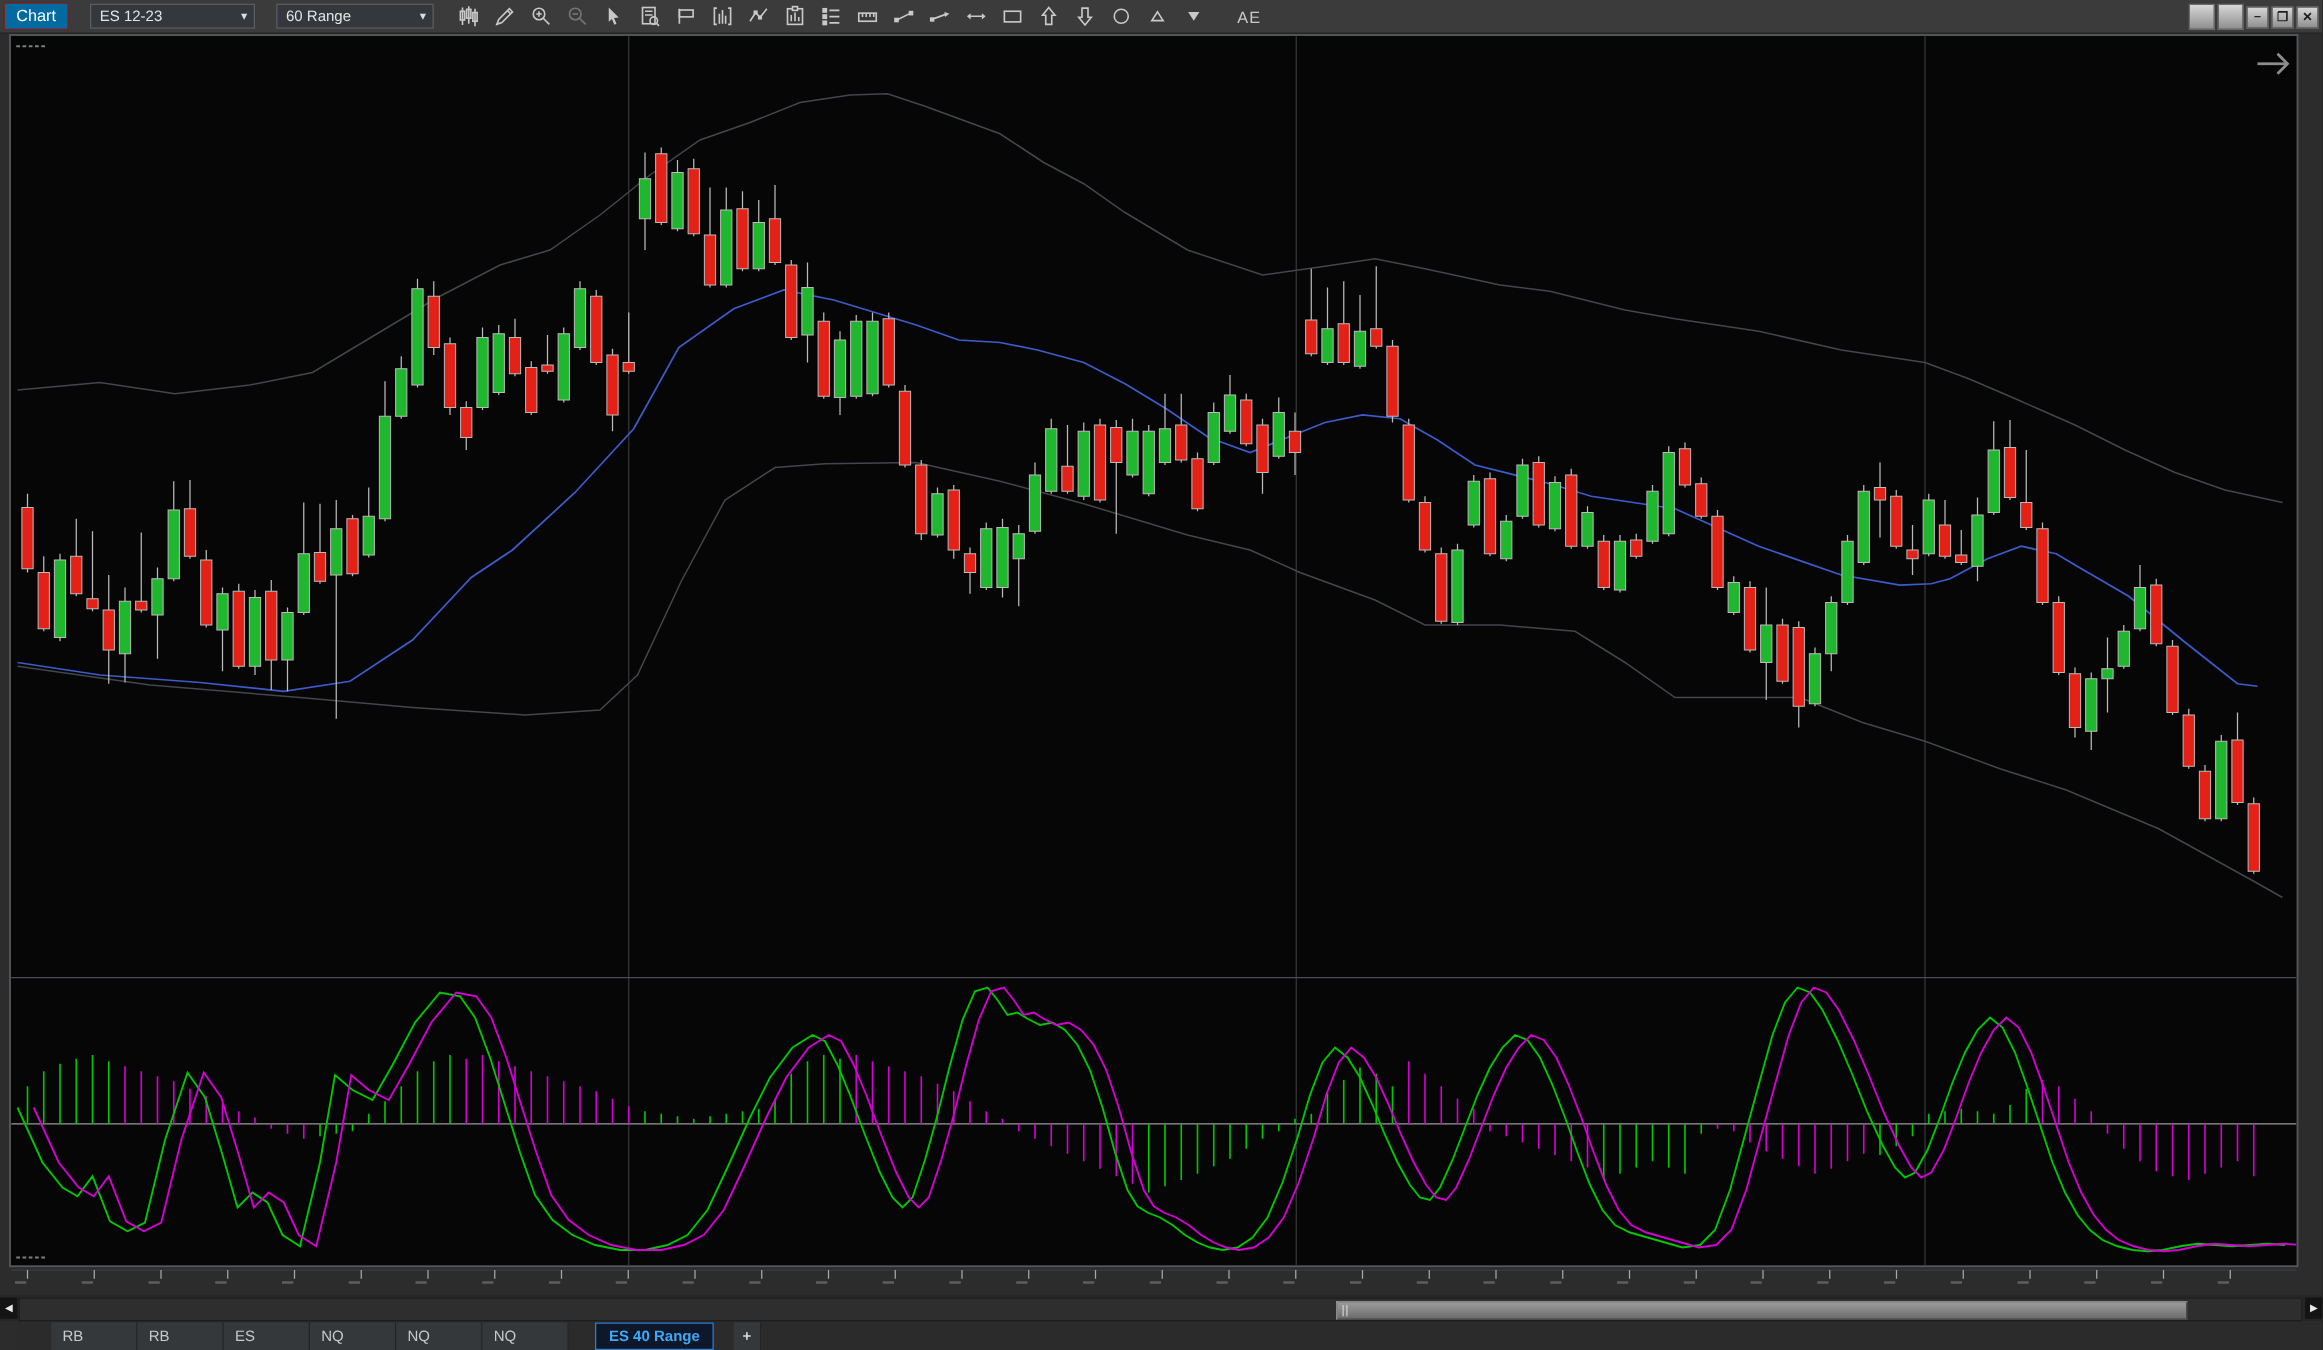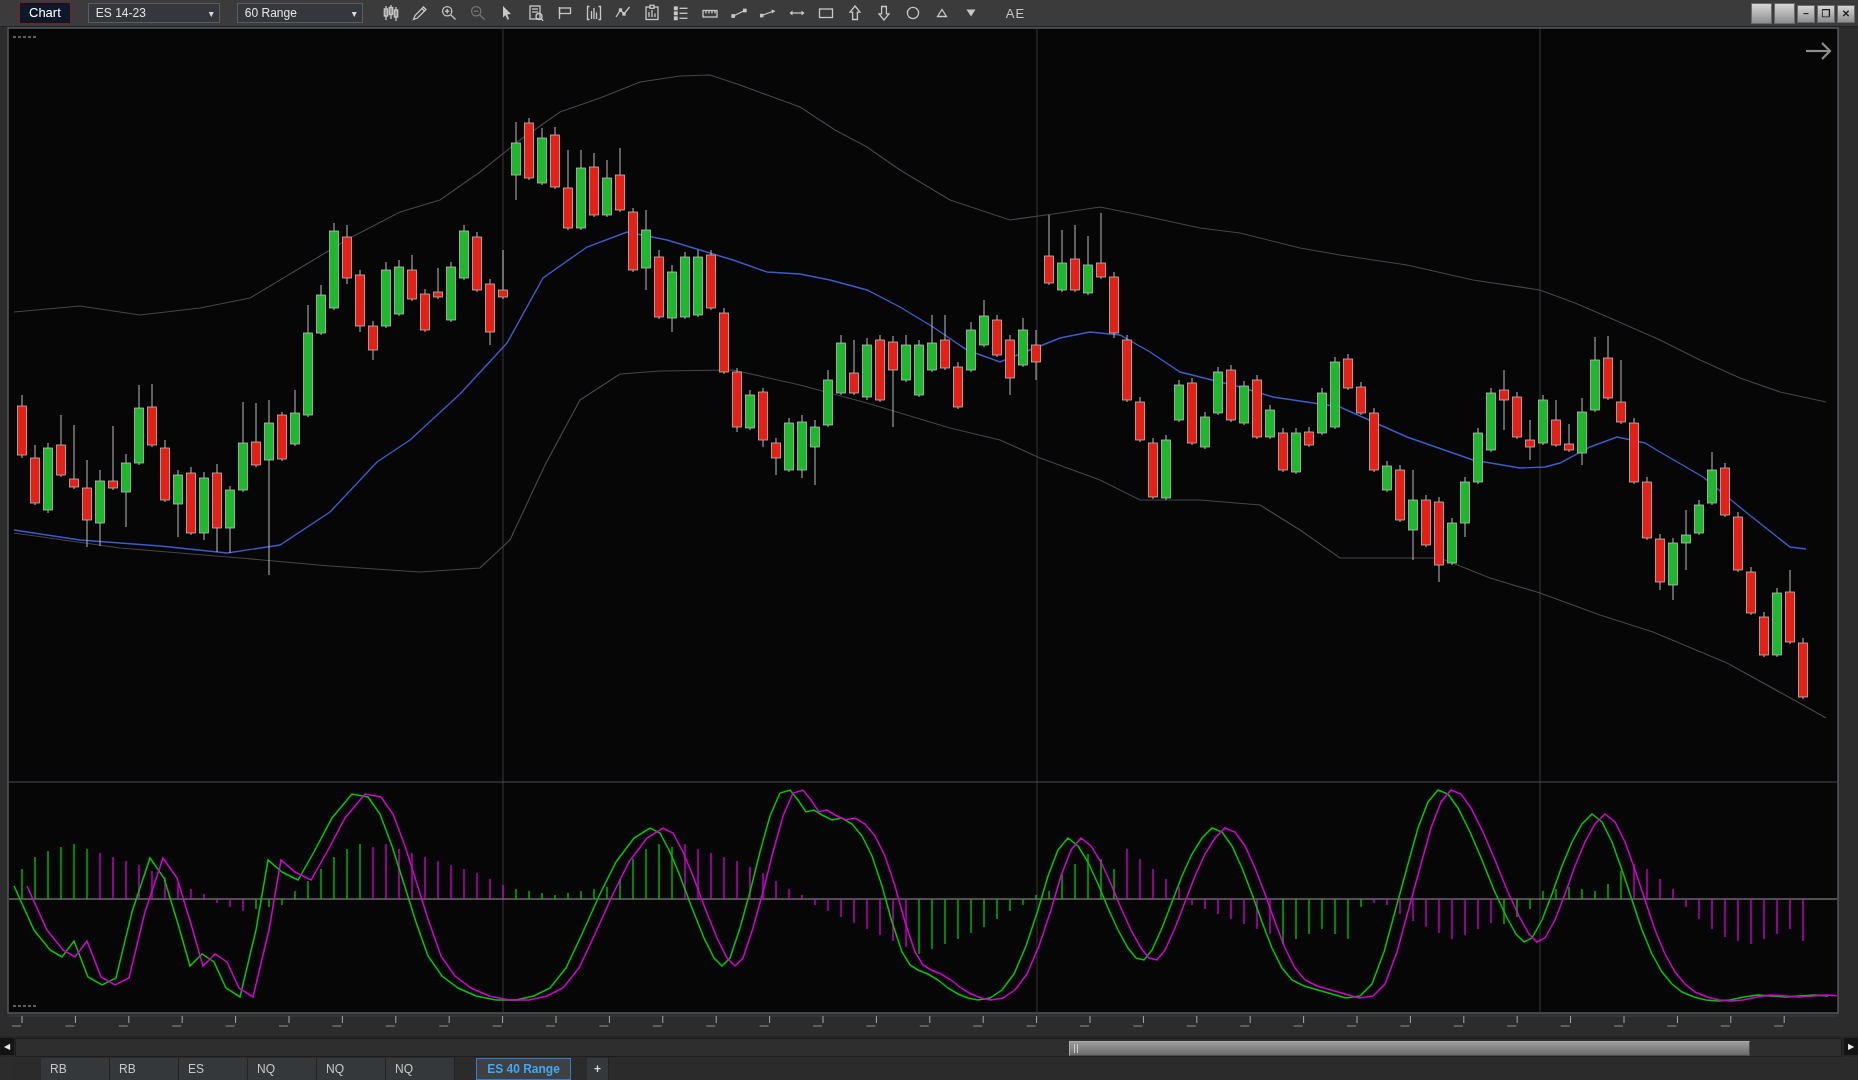--- a/index.html
+++ b/index.html
@@ -1,21 +1,21 @@
 <!DOCTYPE html>
 <html><head>
 <meta charset="utf-8">
 <style>
   html,body{margin:0;padding:0;background:#2c2c2c;width:1858px;height:1080px;overflow:hidden;
     font-family:"Liberation Sans",sans-serif;-webkit-user-select:none;user-select:none;}
   #app{position:relative;width:1858px;height:1080px;background:#2c2c2c;}
   
   #toolbar{position:absolute;left:0;top:0;width:1858px;height:26px;background:#3b3b3b;
     display:flex;align-items:center;border-bottom:1px solid #222;}
-  .chart-btn{margin-left:19px;background:#0f172a;color:#fff;font-size:13px;padding:2px 9px 3px 9px;
+  .chart-btn{margin-left:3px;background:#0369a1;color:#fff;font-size:13px;padding:2px 9px 3px 9px;
     border-radius:2px;border:1px solid #7e1f1b;line-height:15px;}
   .dd{margin-left:17px;width:118px;height:18px;background:#34383d;border:1px solid #5a5e63;
     color:#e4e4e4;font-size:12px;display:flex;align-items:center;justify-content:space-between;
     padding:0 5px 0 7px;}
   .dd .chev{font-size:10px;color:#dcdcdc;}
   #tool-icons{display:flex;align-items:center;margin-left:14px;}
   .tbtn{width:29px;height:22px;display:flex;align-items:center;justify-content:center;color:#c9c9c9;}
   .tbtn.disabled{opacity:.42;}
   .tbtn svg{stroke:#c9c9c9;fill:none;stroke-width:1.3;}
   .ae{font-size:13px;color:#c9c9c9;margin-left:20px;letter-spacing:1px;}
@@ -31,21 +31,21 @@
     font-size:8px;display:flex;align-items:center;justify-content:center;}
   #sb-track{position:absolute;left:15px;right:16px;top:2px;height:17px;background:#2e2e2e;
     border:1px solid #1d1d1d;}
   #sb-thumb{position:absolute;top:2px;height:13px;background:linear-gradient(#9b9b9b,#6c6c6c);
     border:1px solid #a9a9a9;border-bottom-color:#4c4c4c;border-right-color:#4c4c4c;}
   .grip{position:absolute;left:4px;top:2px;width:1px;height:9px;background:#cfcfcf;box-shadow:3px 0 0 #cfcfcf;}
   
   #tabbar{position:absolute;left:12px;top:1058px;width:1858px;height:22px;background:#2b2b2b;display:flex;align-items:stretch;}
   .tab{width:69px;background:#35383b;border-right:1px solid #232323;color:#c8c8c8;font-size:12px;
     display:flex;align-items:center;padding-left:9px;box-sizing:border-box;}
-  .tab.active{width:95px;background:#404040;border:1px solid #2f7fce;color:#3fa9f5;font-weight:bold;
+  .tab.active{width:95px;background:#0f172a;border:1px solid #2f7fce;color:#3fa9f5;font-weight:bold;
     justify-content:center;padding-left:0;}
   .tab.add{width:22px;justify-content:center;padding-left:0;color:#d8d8d8;font-weight:bold;}
 </style>
 </head>
 <body>
 
 <div id="app">
 
   <svg id="chart-svg" width="1858" height="1080">
       <rect x="8" y="28" width="1830" height="985" fill="#060606"></rect>
@@ -554,21 +554,21 @@
       <rect x="1667.3999999999999" y="1025" width="9" height="2" fill="#5e5e5e"></rect>
       <line x1="1730.8" y1="1016" x2="1730.8" y2="1023" stroke="#a8a8a8" stroke-width="1"></line>
       <rect x="1720.8" y="1025" width="9" height="2" fill="#5e5e5e"></rect>
       <line x1="1784.2" y1="1016" x2="1784.2" y2="1023" stroke="#a8a8a8" stroke-width="1"></line>
       <rect x="1774.2" y="1025" width="9" height="2" fill="#5e5e5e"></rect>
     </svg>
 
   <div id="toolbar">
     <div class="chart-btn">Chart</div>
     <div class="dd">
-      <span>ES 14-23</span>
+      <span>ES 12-23</span>
       <span class="chev">▾</span>
     </div>
     <div class="dd" style="width:112px">
       <span>60 Range</span>
       <span class="chev">▾</span>
     </div>
     <div id="tool-icons">
         <div class="tbtn">
           <svg width="18" height="18" viewBox="0 0 18 18">
             <line x1="4" y1="2" x2="4" y2="16"></line>

